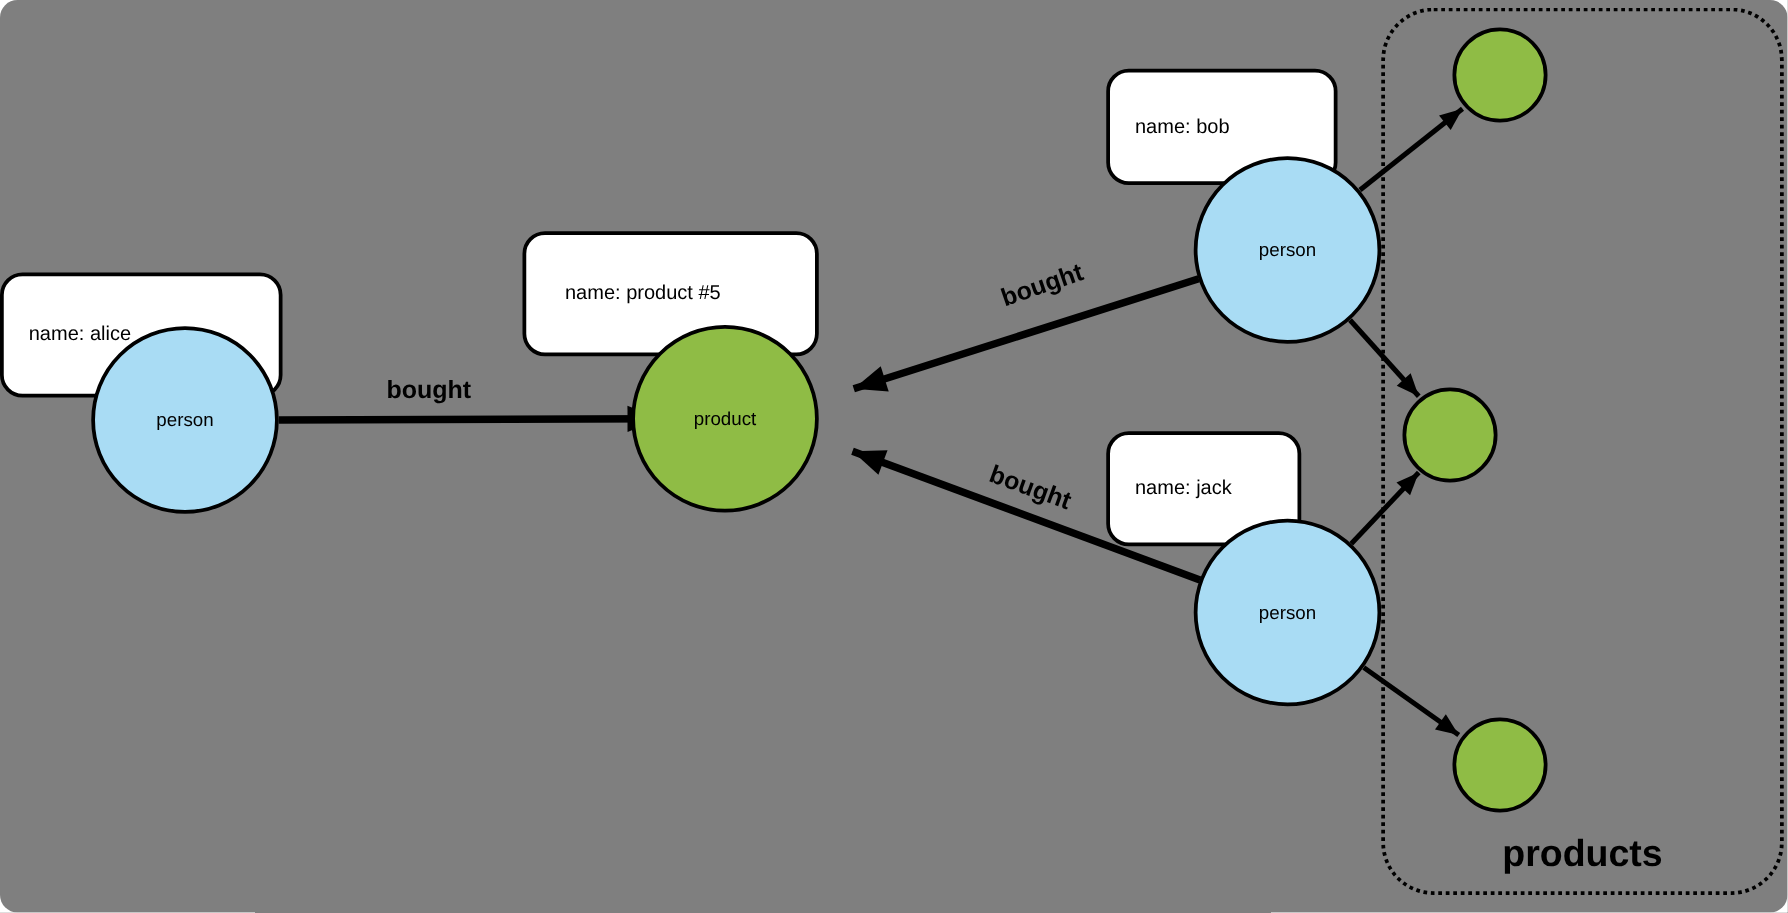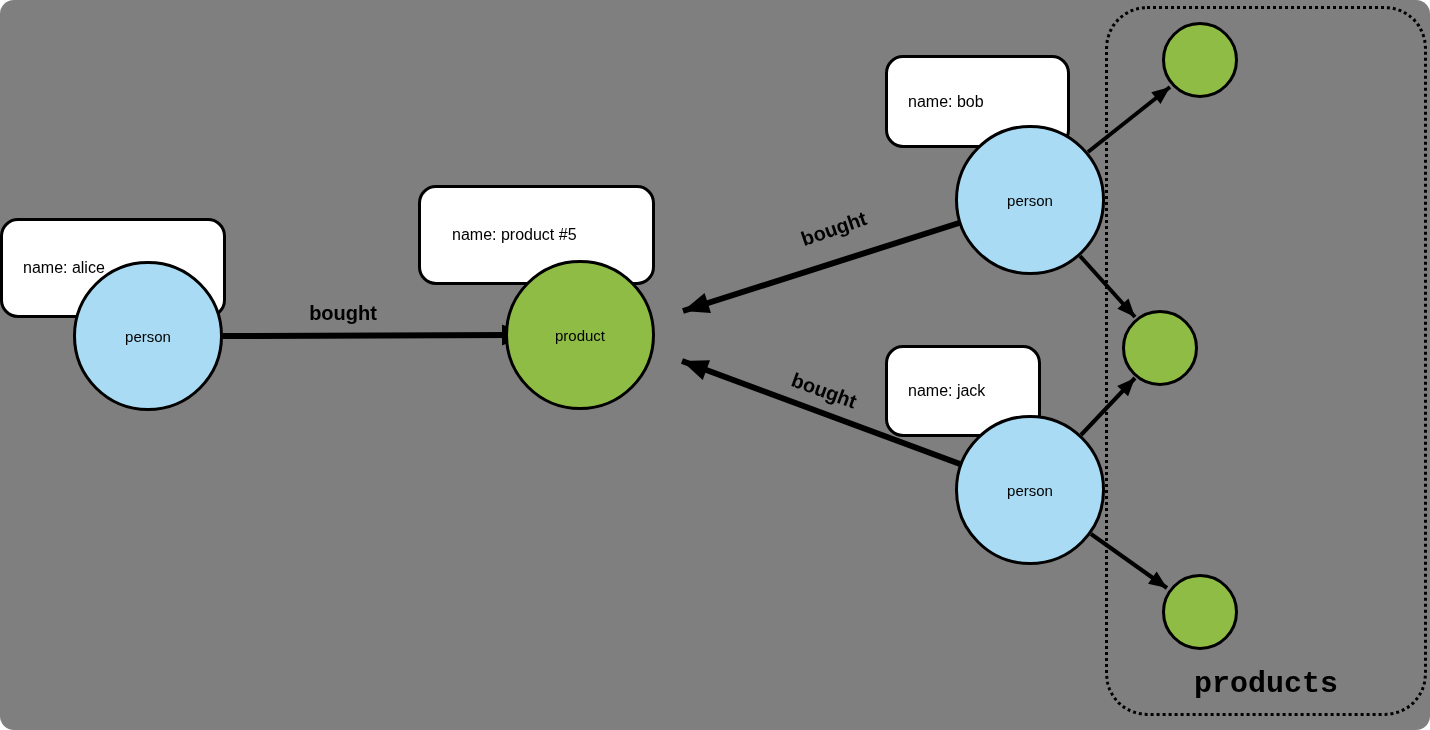--- a/index.html
+++ b/index.html
@@ -15,21 +15,20 @@
     background: #7f7f7f;
     border-radius: 14px;
     overflow: hidden;
   }
   
   .group-box {
     position: absolute;
     border: 3px dotted #000000;
     border-radius: 42px;
     z-index: 1;
-    font-family: Liberation Mono, monospace;
   }
   .group-label {
     position: absolute;
     left: 0;
     right: 0;
     bottom: 12px;
     text-align: center;
     font-size: 30px;
     font-weight: 600;
     color: #000000;

